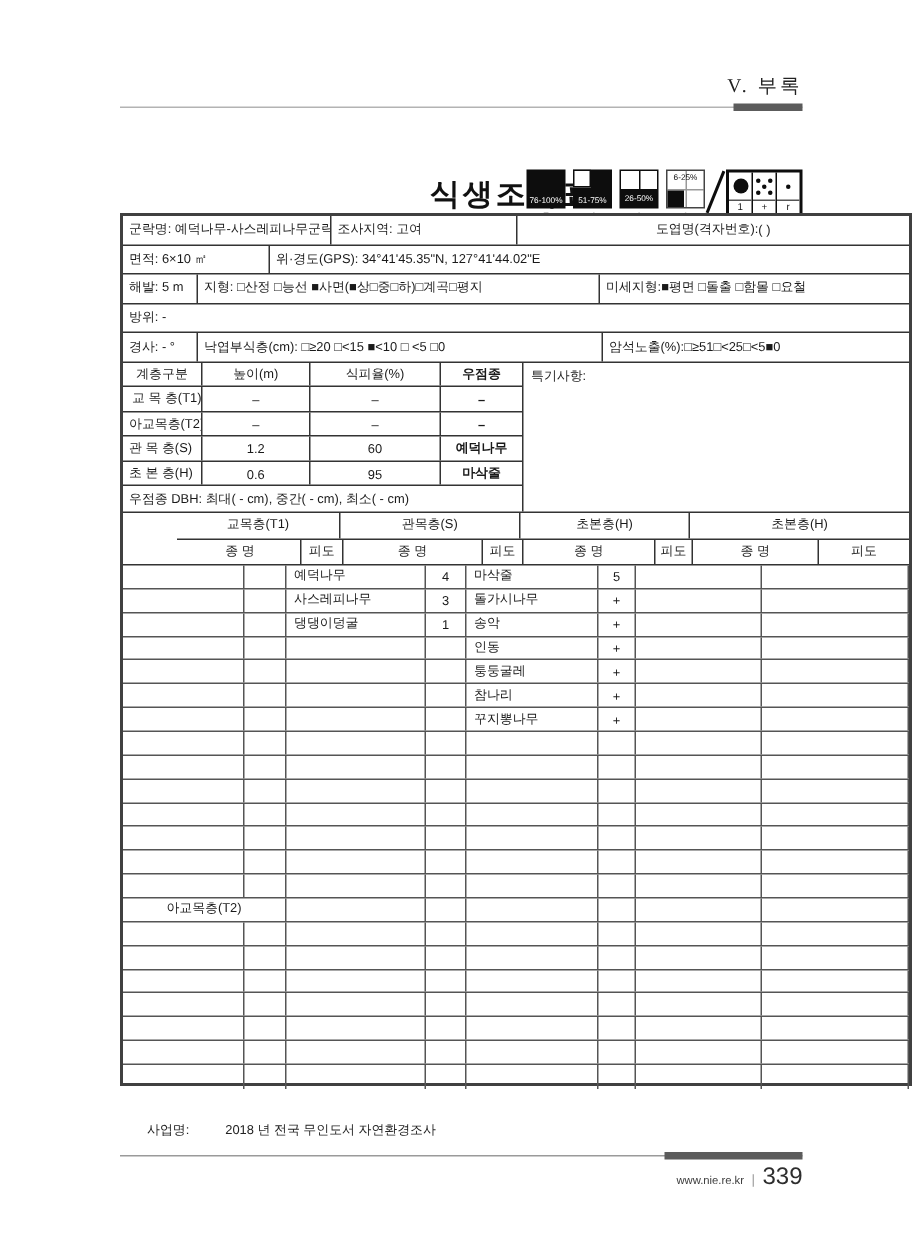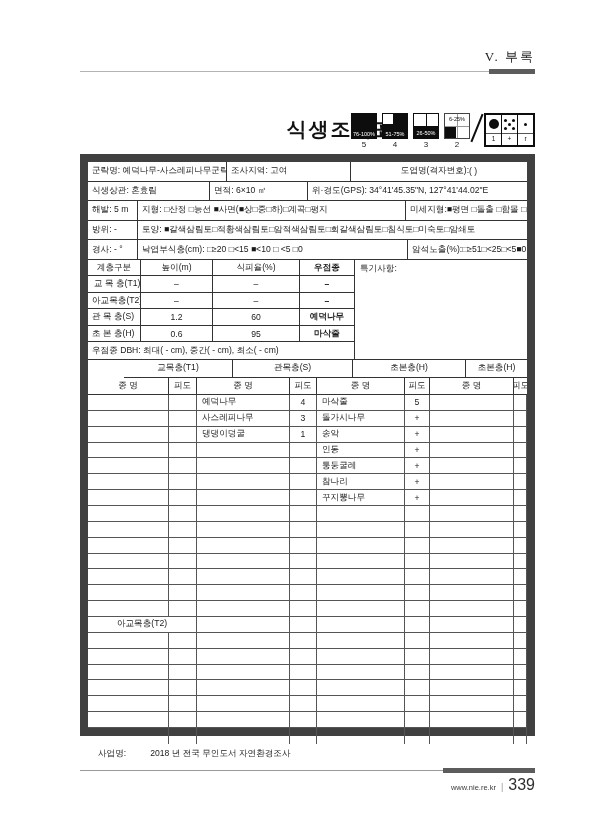--- a/index.html
+++ b/index.html
@@ -43,22 +43,22 @@
   .lg-sym{display:flex;border:2px solid #0d0d0d;background:#fff;height:30px;box-sizing:content-box;}
   .sym-col{width:15px;display:flex;flex-direction:column;align-items:center;border-right:1px solid #0d0d0d;}
   .sym-col:last-child{border-right:none;}
   .sym-box{width:15px;height:19px;display:flex;align-items:center;justify-content:center;box-sizing:border-box;border-bottom:1px solid #555;}
   .sym-lab{font-size:6.5px;line-height:10px;color:#111;}
   .dot-big{width:10px;height:10px;border-radius:50%;background:#0d0d0d;}
   .dots{width:3px;height:3px;border-radius:50%;background:#0d0d0d;
         box-shadow:-4px -4px 0 #0d0d0d,4px -4px 0 #0d0d0d,-4px 4px 0 #0d0d0d,4px 4px 0 #0d0d0d;}
   .dot-sm{width:3px;height:3px;border-radius:50%;background:#0d0d0d;}
   
-  .form-table{position:absolute;left:80px;top:154px;width:455px;height:582px;
-              border:8px solid #404040;box-sizing:border-box;font-size:8.6px;background:#fff;}
+  .form-table{position:absolute;left:80px;top:142px;width:528px;height:582px;
+              border:2px solid #404040;box-sizing:border-box;font-size:8.6px;background:#fff;}
   .irow{display:flex;height:19.6px;border-bottom:1px solid #333;box-sizing:border-box;}
   .cell{box-sizing:border-box;border-right:1px solid #333;padding:0 4px;white-space:nowrap;
         overflow:hidden;display:flex;align-items:center;}
   .cell:last-child{border-right:none;}
   .cell.center{justify-content:center;}
   .cell.flex1{flex:1;}
   
   .layer-sec{display:flex;height:100px;border-bottom:1px solid #333;box-sizing:border-box;}
   .layer-left{width:267px;box-sizing:border-box;border-right:1px solid #333;display:flex;flex-direction:column;}
   .lrow{display:flex;height:16.66px;border-bottom:1px solid #333;box-sizing:border-box;}
@@ -67,21 +67,21 @@
       white-space:nowrap;overflow:hidden;}
   .lc:last-child{border-right:none;font-weight:bold;}
   .lc.n{width:53px;}.lc.h{width:72px;}.lc.c{width:87px;}.lc.d{flex:1;}
   .lrow.dbh{padding:0 4px;align-items:center;}
   .layer-right{flex:1;padding:3px 5px;box-sizing:border-box;}
   
   .sp-ghead{display:flex;height:18px;border-bottom:1px solid #333;box-sizing:border-box;margin-left:36px;}
   .gh{box-sizing:border-box;border-right:1px solid #333;display:flex;align-items:center;justify-content:center;}
   .gh:last-child{border-right:none;}
   .g1{width:109px;}.g2{width:120px;}.g3{width:113px;}.g4{flex:1;}
-  .sp-shead{display:flex;height:17px;border-bottom:1px solid #333;box-sizing:border-box;}
+  .sp-shead{display:flex;height:17px;border-bottom:1px solid #333;box-sizing:border-box;padding-left:38px;}
   .sh,.sc{box-sizing:border-box;border-right:1px solid #333;display:flex;align-items:center;justify-content:center;
           white-space:nowrap;overflow:hidden;}
   .sp-row{display:flex;height:15.86px;border-bottom:1px solid #555;box-sizing:border-box;}
   .sp-row:last-child{border-bottom:none;}
   .w-n1{width:81px;}.w-c1{width:28px;}
   .w-n2{width:93px;}.w-c2{width:27px;}
   .w-n3{width:88px;}.w-c3{width:25px;}
   .w-n4{width:84px;}.w-c4{flex:1;border-right:none;}
   .sp-cell{box-sizing:border-box;border-right:1px solid #555;display:flex;align-items:center;
            white-space:nowrap;overflow:hidden;}
@@ -161,34 +161,32 @@
     <div class="irow">
       <div class="cell" style="width:139px">군락명: 예덕나무-사스레피나무군락</div>
       <div class="cell" style="width:124px">조사지역: 고여</div>
       <div class="cell flex1 center" style="">
         <span>도엽명(격자번호):</span>
         <span>(    )</span>
       </div>
     </div>
 
     <div class="irow">
-      <div class="cell" style="width:122px">식생상관: 혼효림</div>
       <div class="cell" style="width:98px">면적: 6×10 ㎡</div>
       <div class="cell flex1">위·경도(GPS): 34°41'45.35"N, 127°41'44.02"E</div>
     </div>
 
     <div class="irow">
       <div class="cell" style="width:50px">해발: 5 m</div>
       <div class="cell" style="width:268px">지형: □산정 □능선 ■사면(■상□중□하)□계곡□평지</div>
       <div class="cell flex1">미세지형:■평면 □돌출 □함몰 □요철</div>
     </div>
 
     <div class="irow">
       <div class="cell" style="width:50px">방위: -</div>
-      <div class="cell flex1">토양: ■갈색삼림토□적황색삼림토□암적색삼림토□회갈색삼림토□침식토□미숙토□암쇄토</div>
     </div>
 
     <div class="irow">
       <div class="cell" style="width:50px">경사: - °</div>
       <div class="cell" style="width:270px">낙엽부식층(cm): □≥20 □&lt;15 ■&lt;10 □ &lt;5 □0</div>
       <div class="cell flex1">암석노출(%):□≥51□&lt;25□&lt;5■0</div>
     </div>
 
     <div class="layer-sec">
       <div class="layer-left">

